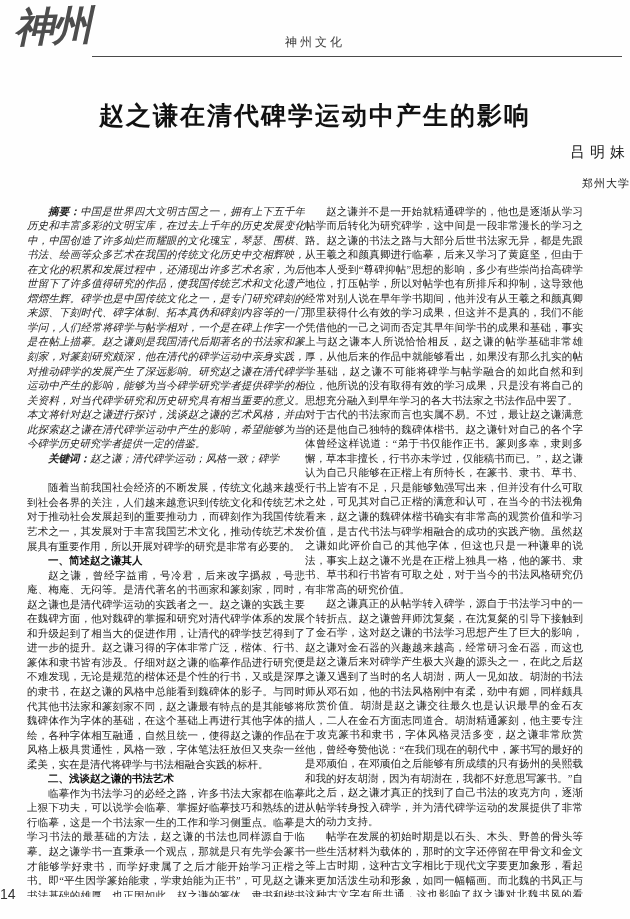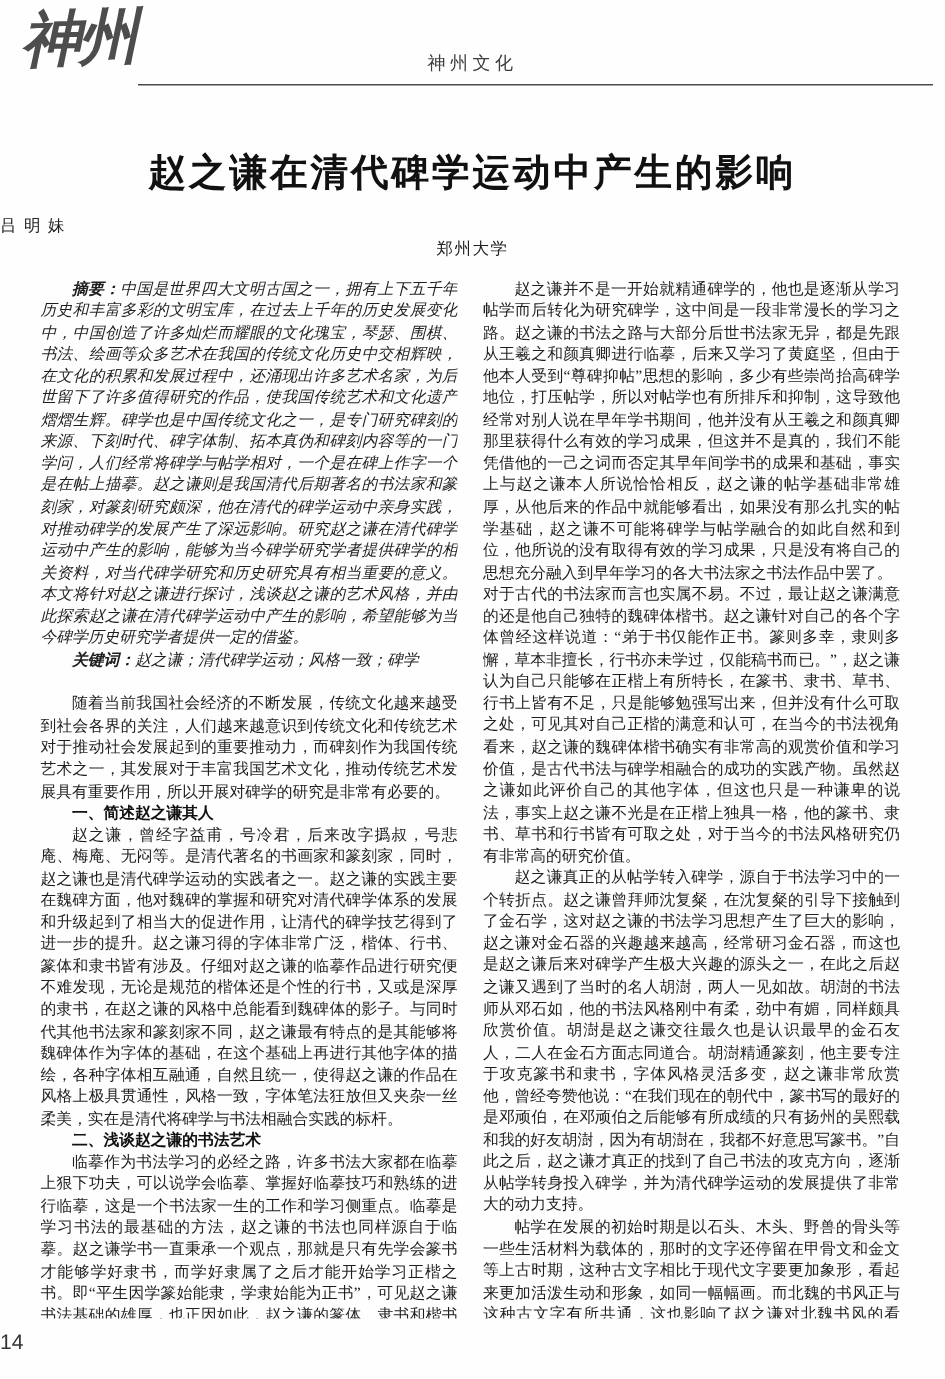--- a/index.html
+++ b/index.html
@@ -26,30 +26,30 @@
     position:absolute; top:56px; left:92px; right:8px;
     border-top:1.5px solid #4a4a4a;
   }
   
   .article-title {
     margin:100px 0 0; text-align:center;
     font-size:25px; font-weight:bold; letter-spacing:2px; color:#111;
     line-height:1.3;
   }
   .author {
-    margin-top:10px; text-align:left; font-size:11px; color:#222;
+    margin-top:10px; text-align:right; font-size:15px; color:#222;
     letter-spacing:5px;
   }
   .affiliation {
-    margin-top:0; text-align:center; font-size:11px; color:#222;
+    margin-top:14px; text-align:right; font-size:11px; color:#222;
     letter-spacing:1px;
   }
   
   .columns {
-    display:flex; gap:17px; padding:0 27px; margin-top:14px;
+    display:flex; padding:0 27px; margin-top:14px;
   }
   .column {
     width:278px; height:692px; overflow:hidden;
     font-size:10.5px; line-height:14.55px; text-align:justify;
     color:#1e1e1e;
   }
   p.body-para { text-indent:2em; }
   p.no-indent { text-indent:0; }
   .abstract, .keywords { font-style:italic; text-indent:2em; }
   .label { font-weight:bold; font-style:italic; }

